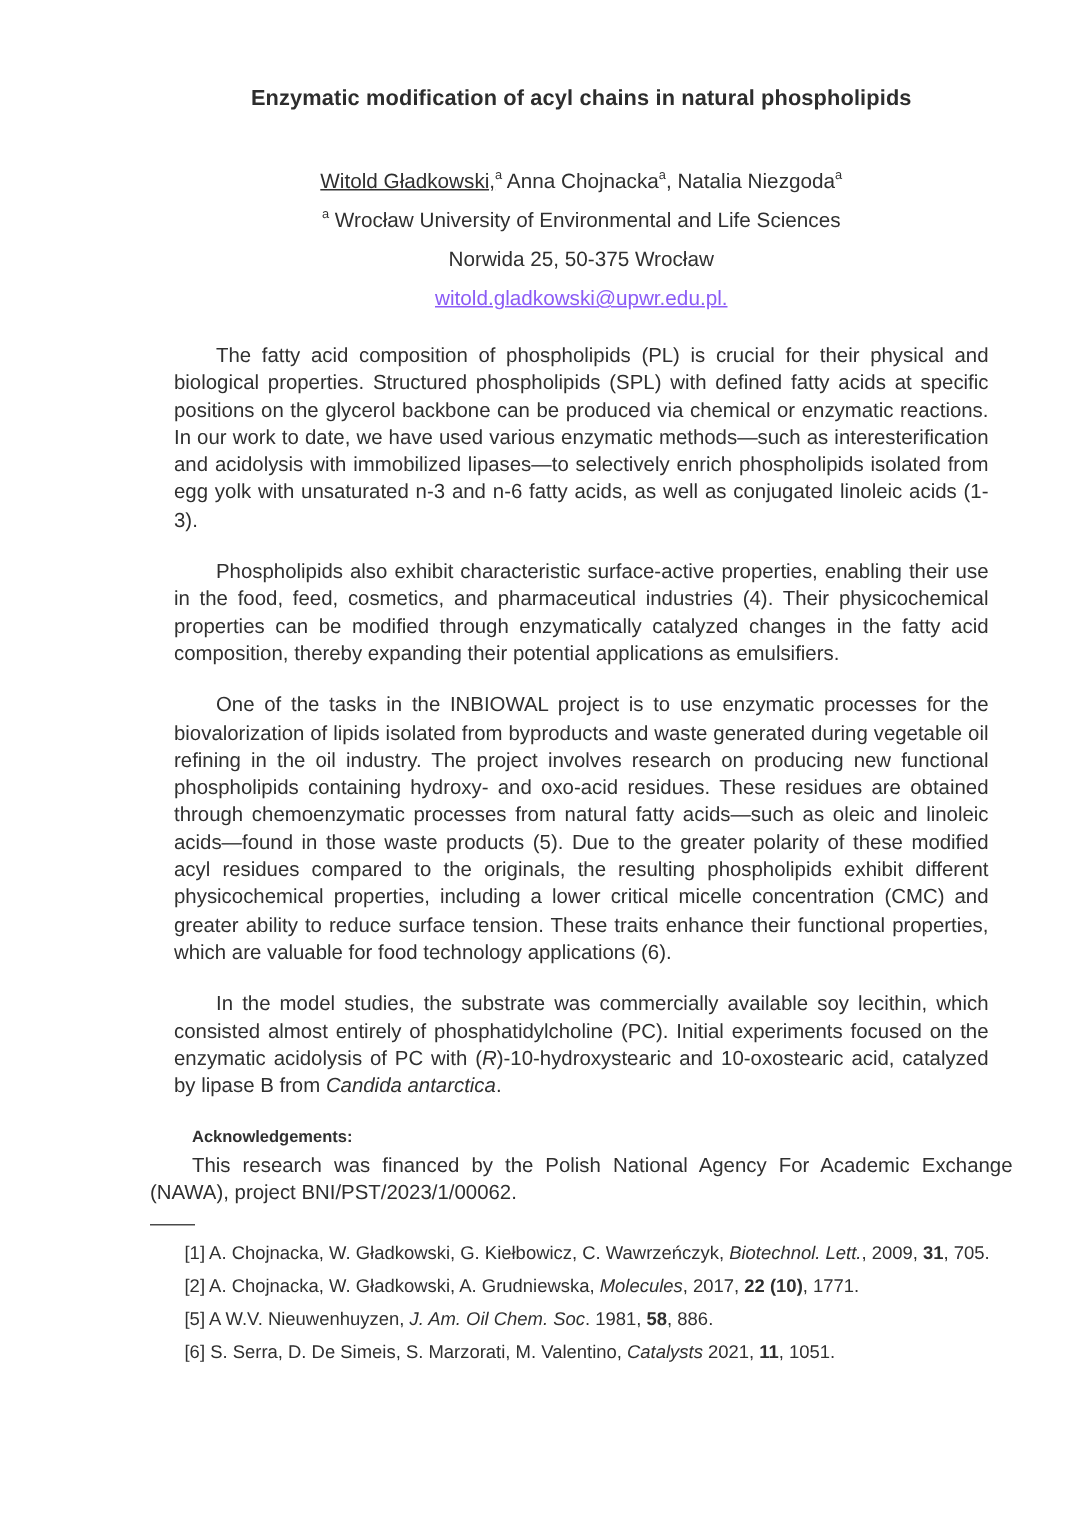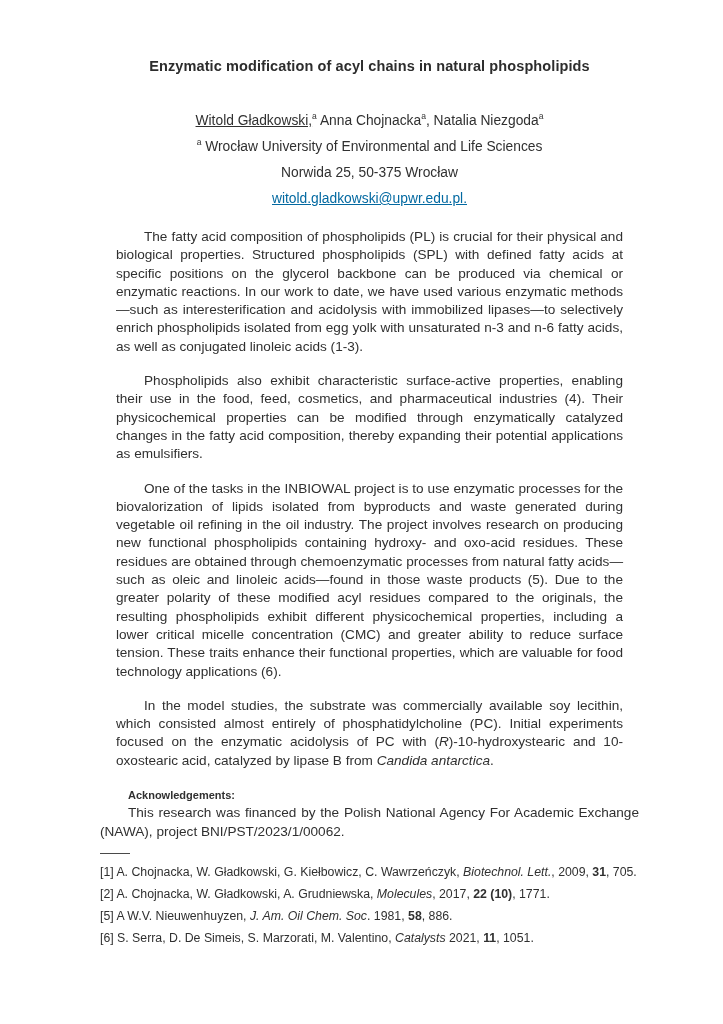--- a/index.html
+++ b/index.html
@@ -3,47 +3,47 @@
 <meta charset="utf-8">
 <style>
   html, body { margin: 0; padding: 0; }
   body {
     width: 723px; height: 1024px;
     background: #ffffff;
     font-family: "Liberation Sans", sans-serif;
     color: #303030;
     overflow: hidden;
   }
-  .page { padding: 58px 84px 0 100px; }
+  .page { padding: 58px 48px 0 100px; }
 
   .title {
     font-size: 14.5px; font-weight: bold; text-align: center;
     margin: 0 0 34px 0; color: #2d2d2d; letter-spacing: 0.1px;
   }
   .hline { text-align: center; font-size: 13.8px; line-height: 26px; }
-  a.email { color: #0369a1; text-decoration: underline; cursor: pointer; }
+  a.email { color: #8b5cf6; text-decoration: underline; cursor: pointer; }
 
   .bodytext { margin-top: 14px; }
   .bodytext p {
     margin: 16px; text-indent: 28px; text-align: justify;
     font-size: 13.6px; line-height: 18.3px;
   }
 
   .ack-h {
     margin-top: 14px; text-indent: 28px; font-weight: bold;
     font-size: 11px; line-height: 18.3px;
   }
   .ack-t {
     margin: 0; text-indent: 28px; text-align: justify;
     font-size: 13.6px; line-height: 18.3px;
   }
 
   .fnrule { margin-top: 12px; width: 30px; height: 0; border-top: 1.6px solid #4a4a4a; }
 
-  .refs { margin-top: 8px; font-size: 12.3px; line-height: 21px; }
+  .refs { margin-top: 8px; font-size: 12.3px; line-height: 21px; margin-left: 23px; }
   .refs p { margin: 0 0 1px 0; padding-left: 22px; text-indent: -22px; text-align: justify; }
 
   sup { font-size: 62%; line-height: 0; vertical-align: super; }
   .i { font-style: italic; }
   .b { font-weight: bold; }
   .u { text-decoration: underline; text-align: right; }
 </style>
 </head>
 <body>
 

